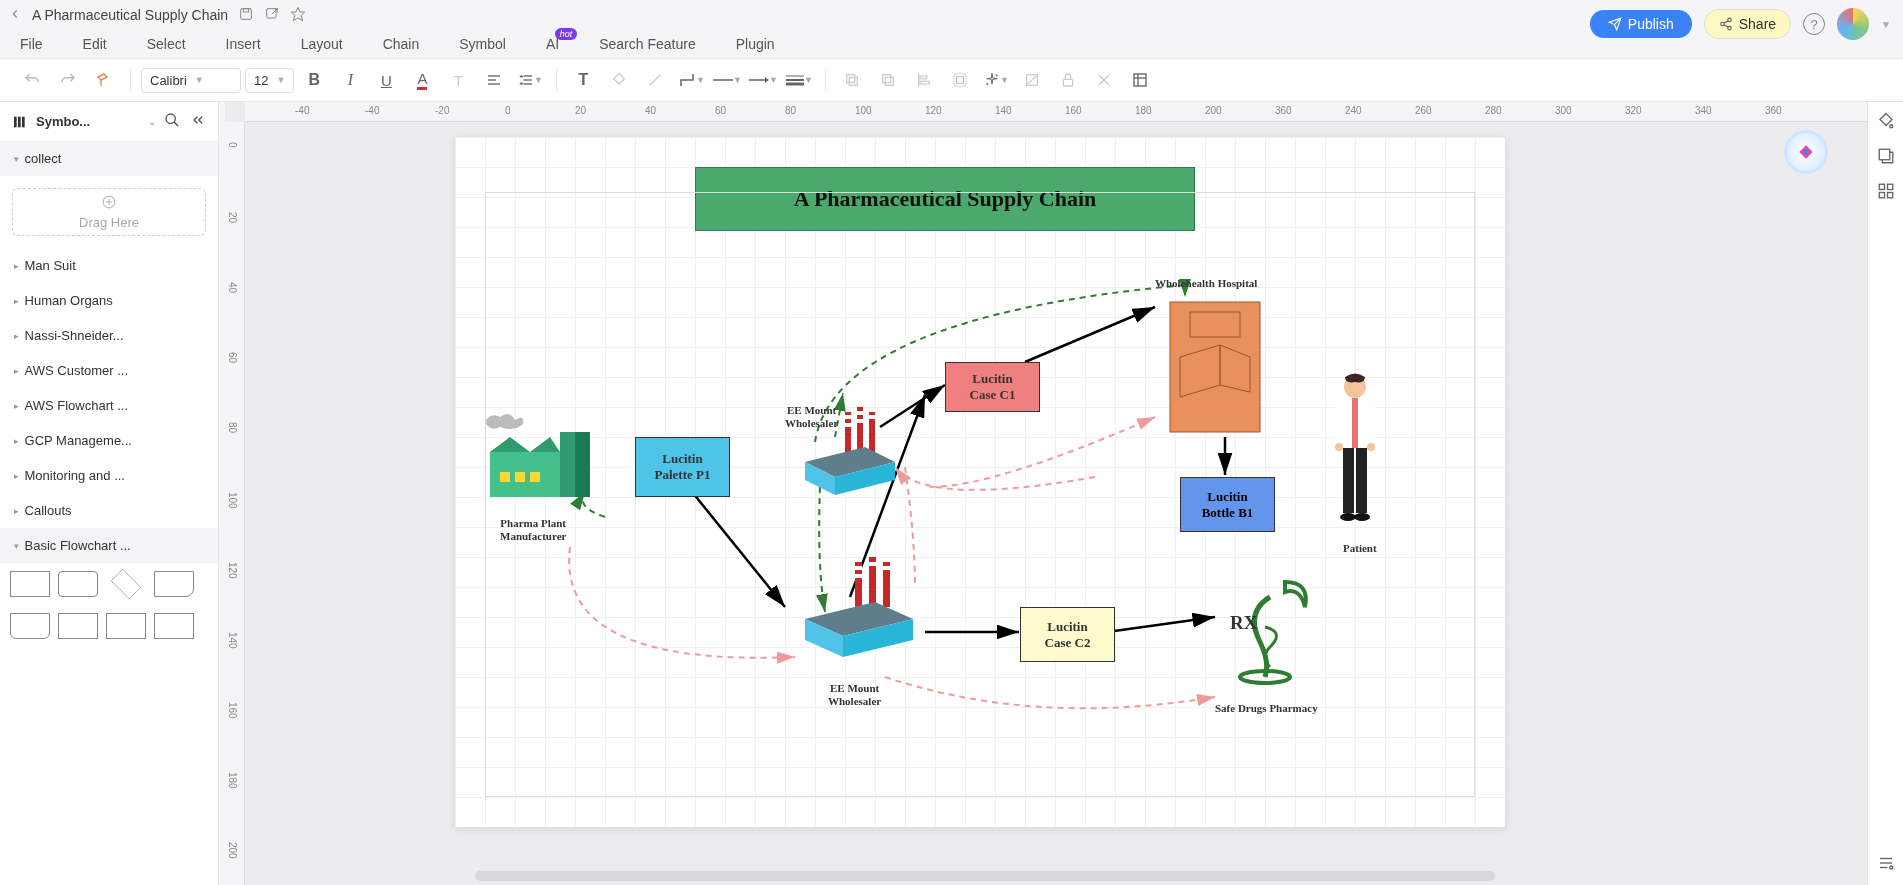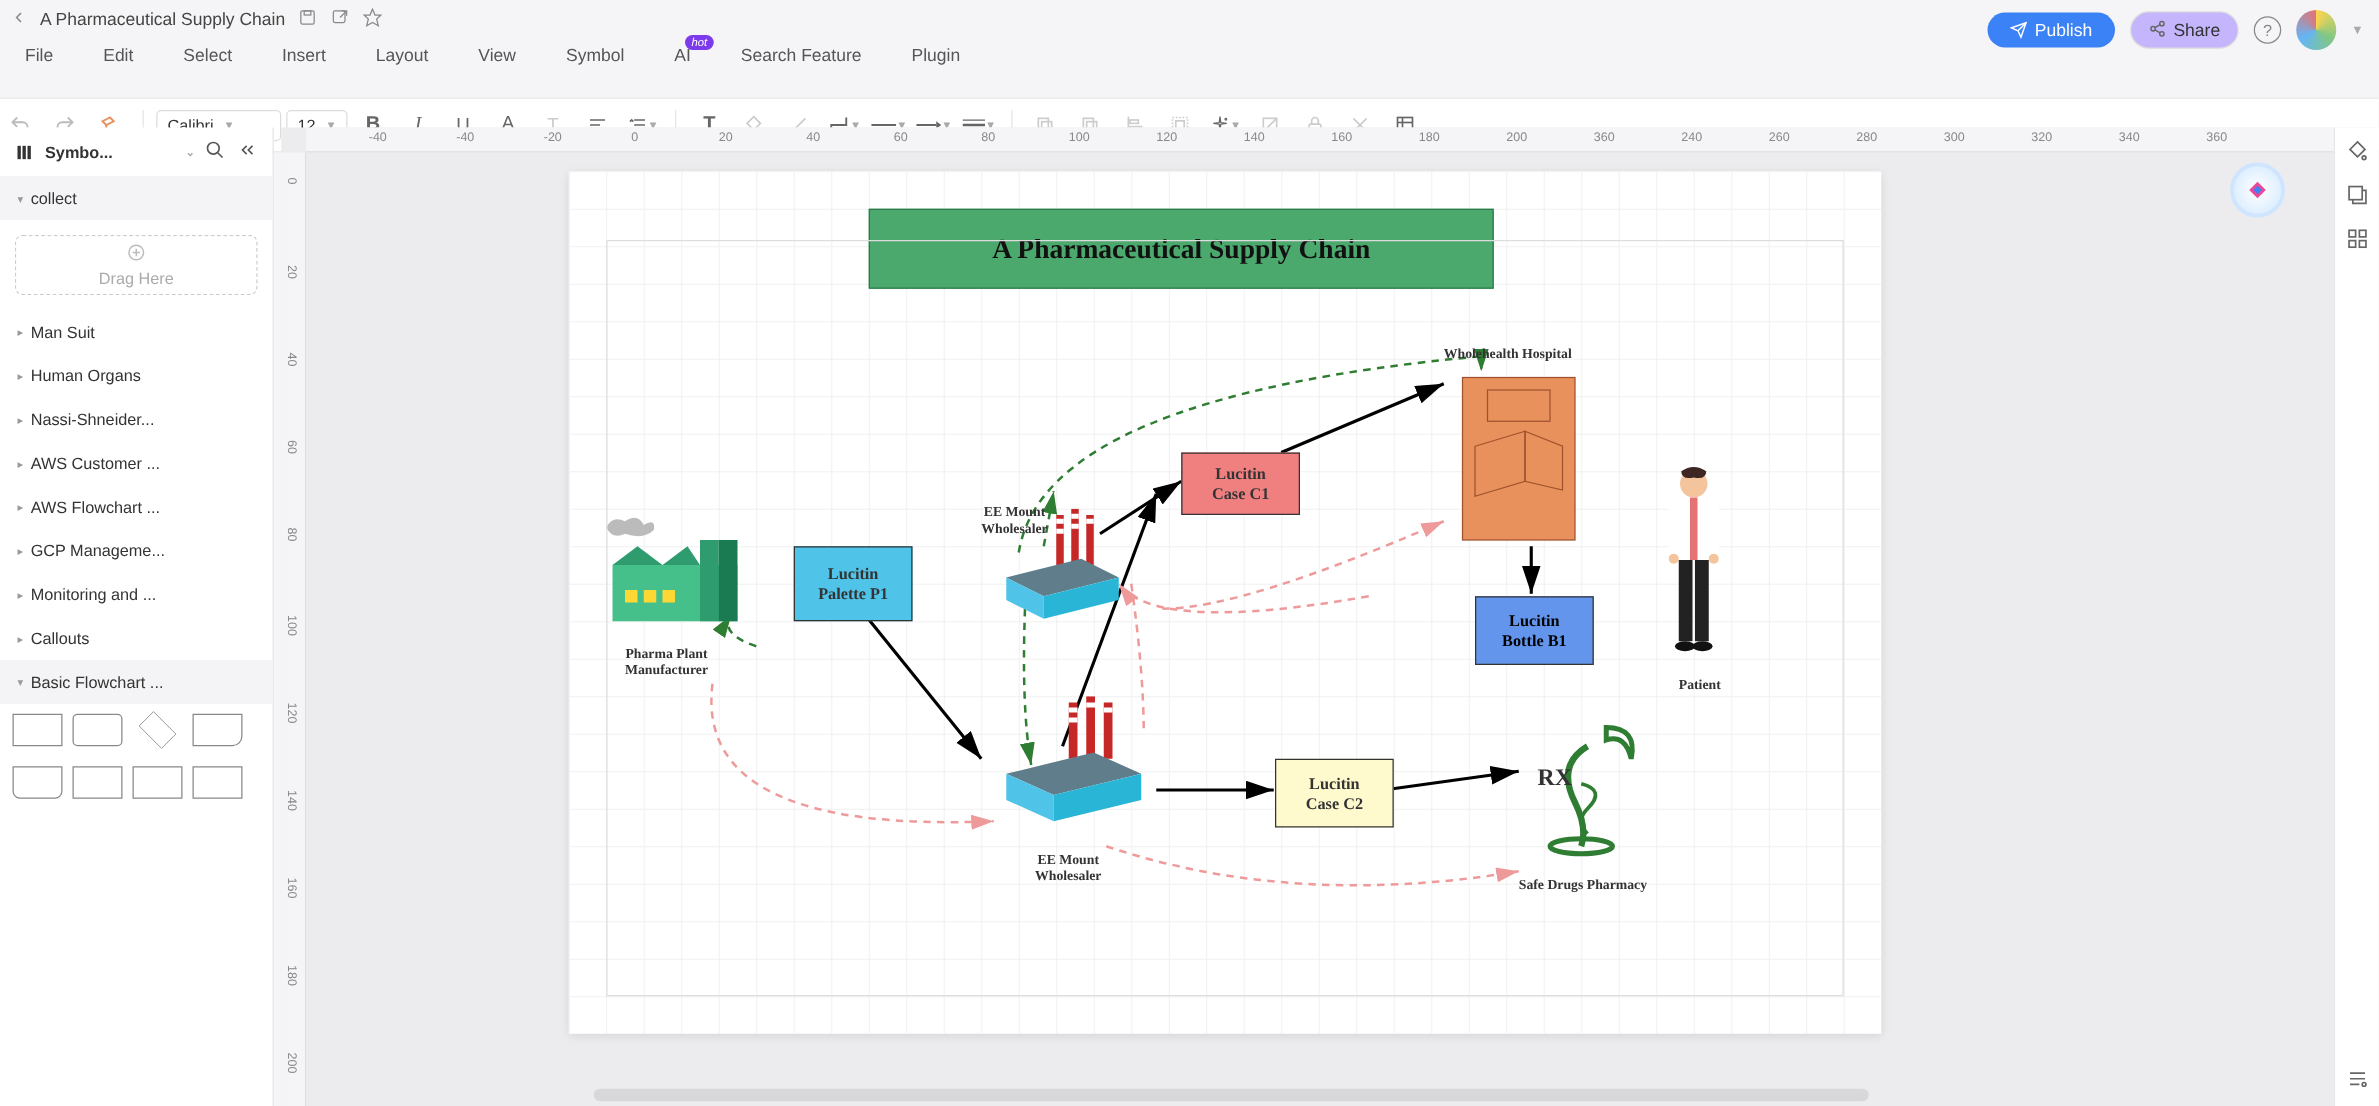--- a/index.html
+++ b/index.html
@@ -6,32 +6,32 @@
 body { font-family: -apple-system, "Segoe UI", Arial, sans-serif; background: #f5f5f7; overflow: hidden; width: 1903px; height: 885px; font-size: 13px; color: #333; }
 
 
 .titlebar { height: 30px; display: flex; align-items: center; padding: 0 8px; gap: 10px; }
 .titlebar .back-icon, .titlebar .icon { color: #888; cursor: pointer; }
 .titlebar .doc-title { color: #444; font-size: 14px; }
 
 
 .top-right { position: absolute; top: 8px; right: 12px; display: flex; align-items: center; gap: 12px; }
 .publish-btn { background: #3b82f6; color: #fff; border-radius: 18px; padding: 6px 18px; display: flex; gap: 6px; align-items: center; font-size: 14px; cursor: pointer; }
-.share-btn { background: #c4b5fd; border: 1px solid #ddd; border-radius: 18px; padding: 6px 14px; display: flex; gap: 6px; align-items: flex-start; font-size: 14px; cursor: pointer; }
+.share-btn { background: #fef9c3; border: 1px solid #ddd; border-radius: 18px; padding: 6px 14px; display: flex; gap: 6px; align-items: center; font-size: 14px; cursor: pointer; }
 .help-circle { width: 22px; height: 22px; border: 1.5px solid #888; border-radius: 50%; display: flex; align-items: center; justify-content: center; color: #888; cursor: pointer; }
 .avatar { width: 32px; height: 32px; border-radius: 50%; background: conic-gradient(#ffd54f,#81c784,#64b5f6,#e57373); }
 .avatar-caret { color: #aaa; font-size: 10px; }
 
 
 .menubar { height: 28px; display: flex; align-items: center; padding-left: 20px; gap: 40px; color: #555; font-size: 14px; position: relative; }
 .menubar .item { cursor: pointer; position: relative; }
 .hot-badge { position: absolute; top: -8px; right: -18px; background: #7c3aed; color: #fff; font-size: 9px; padding: 1px 5px; border-radius: 7px; font-style: italic; }
 
 
-.toolbar { height: 44px; background: #fff; border-top: 1px solid #e5e5e5; border-bottom: 1px solid #e5e5e5; display: flex; align-items: center; padding: 0 0; gap: 4px; margin-top: 20px; }
+.toolbar { height: 44px; background: #fff; border-top: 1px solid #e5e5e5; border-bottom: 1px solid #e5e5e5; display: flex; align-items: center; padding: 0 16px; gap: 4px; }
 .toolbar .sep { width: 1px; height: 24px; background: #e5e5e5; margin: 0 6px; }
 .toolbar .btn { width: 32px; height: 32px; display: flex; align-items: center; justify-content: center; color: #666; cursor: pointer; border-radius: 4px; }
 .font-select { border: 1px solid #ddd; border-radius: 4px; padding: 4px 8px; display: flex; align-items: center; gap: 8px; min-width: 100px; background: #fff; }
 .size-select { border: 1px solid #ddd; border-radius: 4px; padding: 4px 8px; display: flex; align-items: center; gap: 8px; min-width: 40px; background: #fff; }
 .caret-down { font-size: 9px; color: #aaa; }
 
 
 .left-panel { position: absolute; top: 102px; left: 0; width: 219px; bottom: 0; background: #fff; border-right: 1px solid #e5e5e5; overflow-y: auto; }
 .left-header { display: flex; align-items: center; padding: 10px 12px; gap: 8px; font-weight: 600; }
 .left-header .title { flex: 1; }
@@ -126,21 +126,21 @@
   <div class="avatar"></div>
   <span class="avatar-caret">▼</span>
 </div>
 
 <div class="menubar">
   <span class="item">File</span>
   <span class="item">Edit</span>
   <span class="item">Select</span>
   <span class="item">Insert</span>
   <span class="item">Layout</span>
-  <span class="item">View</span>
+  <span class="item">Chain</span>
   <span class="item">Symbol</span>
   <span class="item">
     <span>AI</span>
     <span class="hot-badge">hot</span>
   </span>
   <span class="item">Search Feature</span>
   <span class="item">Plugin</span>
 </div>
 
 <div class="toolbar">

